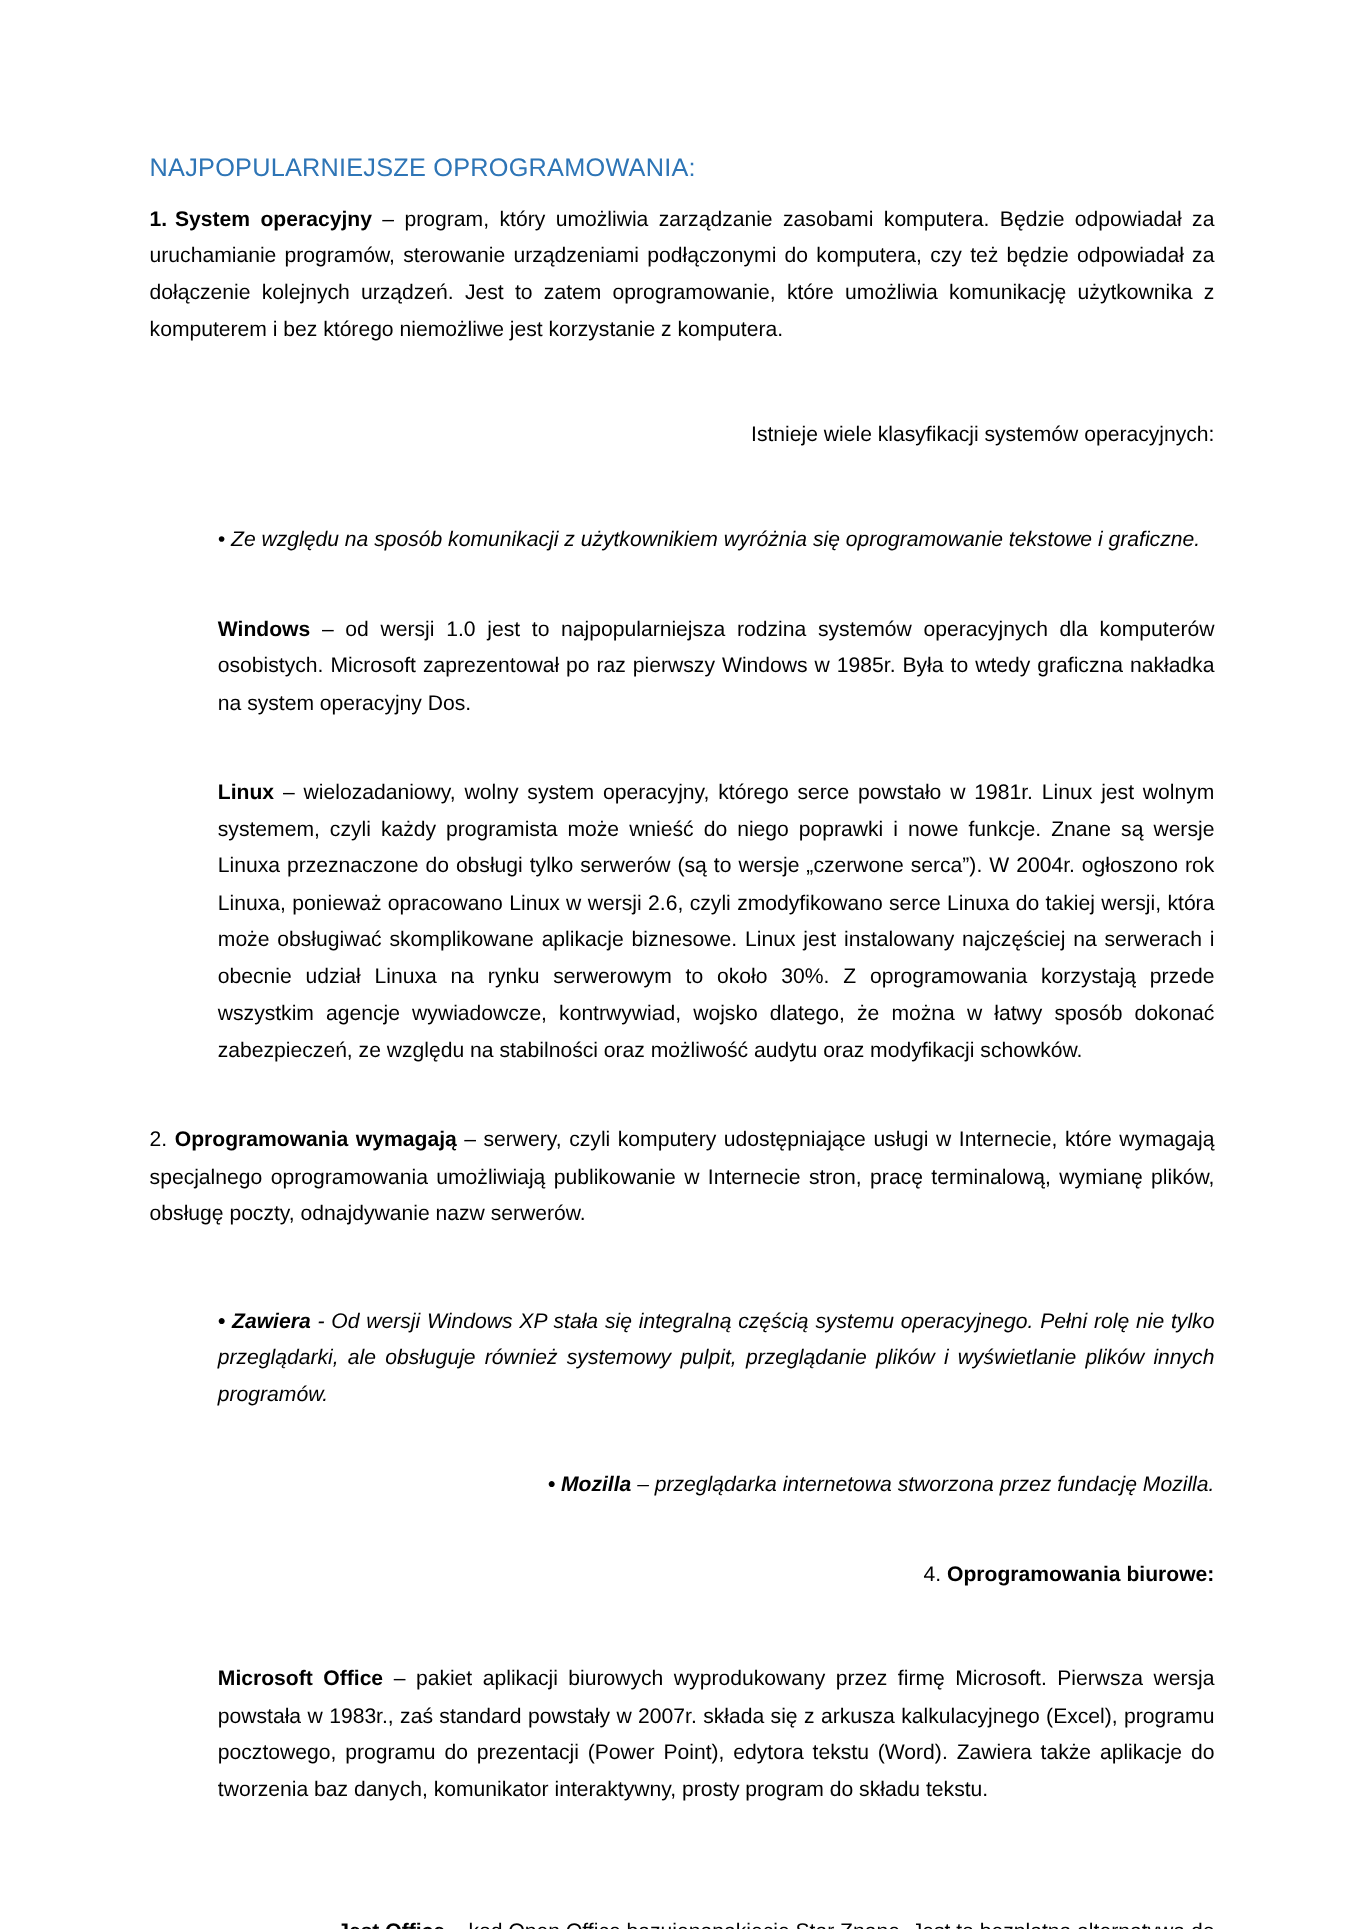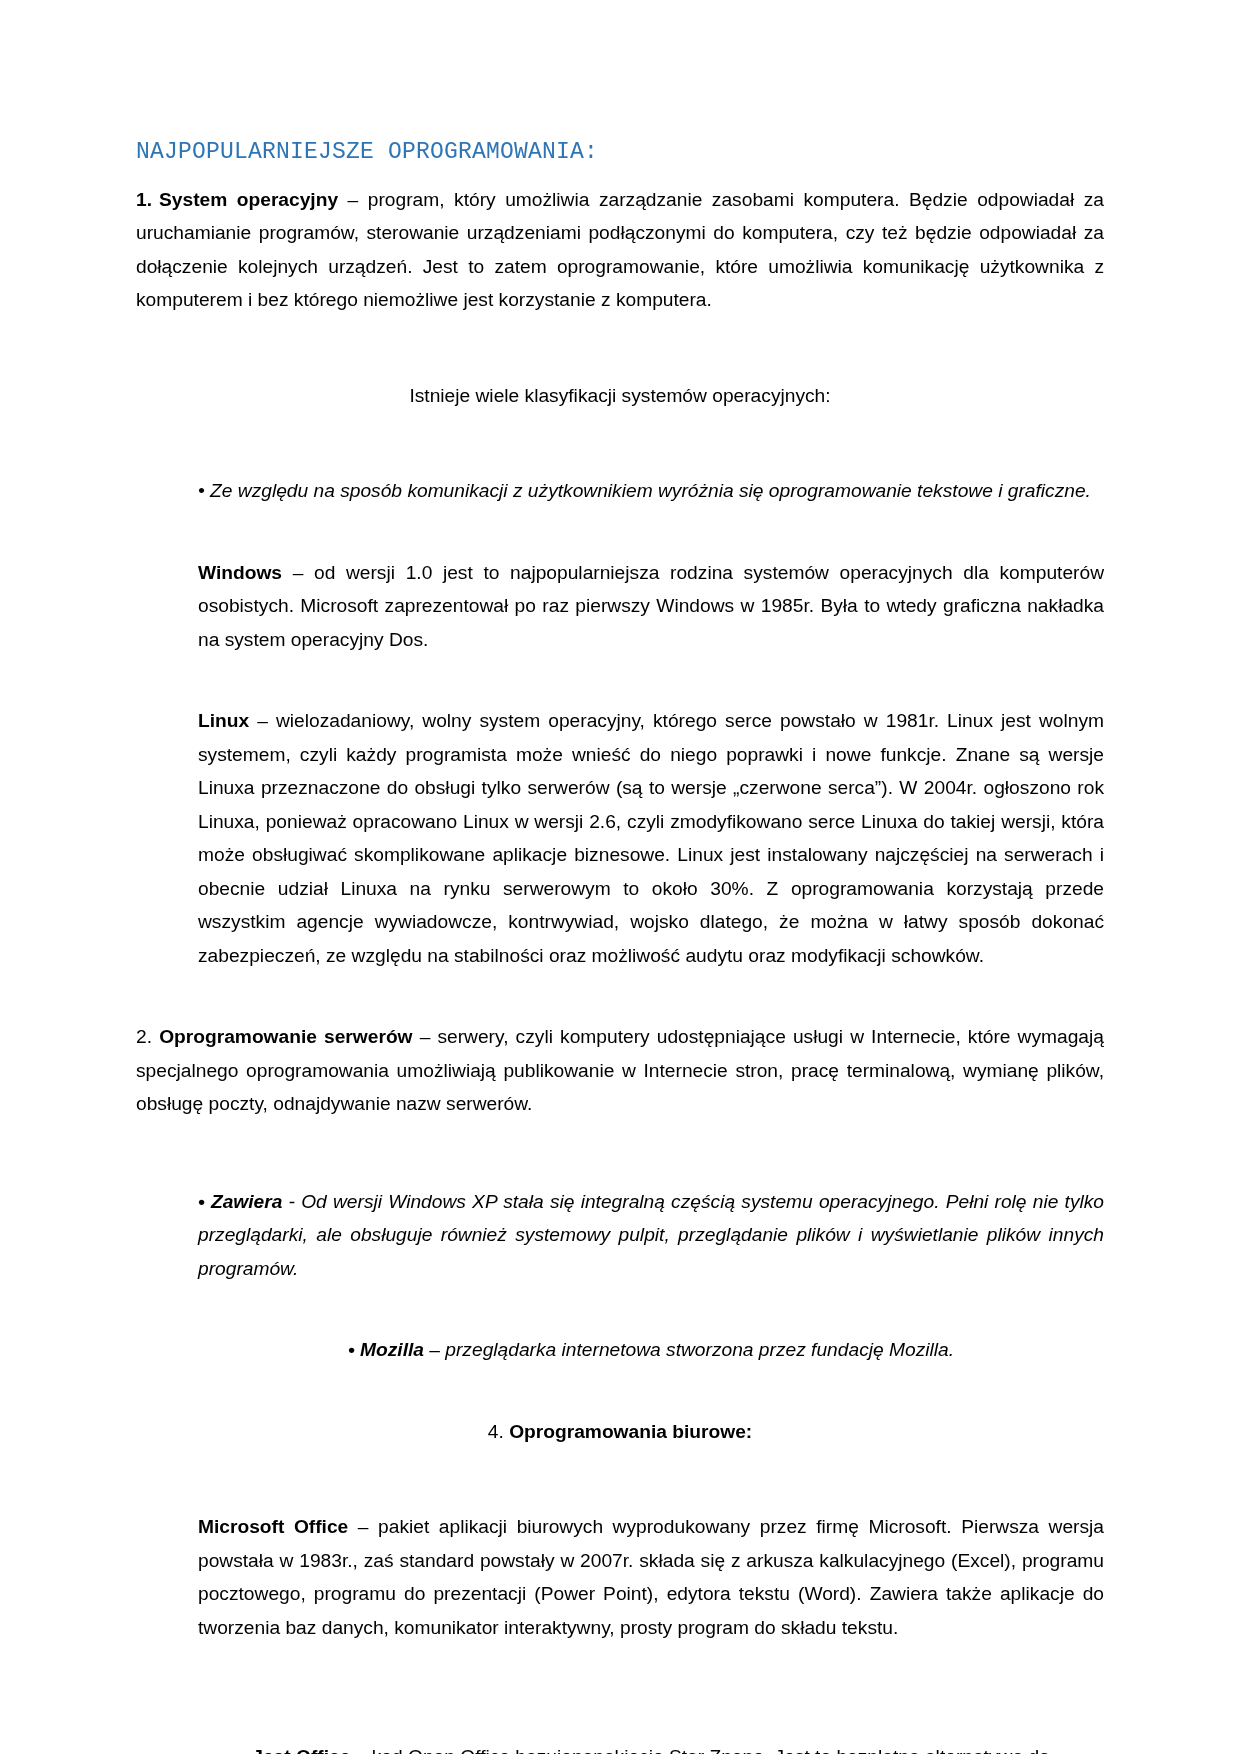--- a/index.html
+++ b/index.html
@@ -22,42 +22,41 @@
     box-sizing: border-box;
     padding: 138px 120px 0 136px;
   }
   .doc-heading {
     font-size: 23px;
     font-weight: 400;
     color: #2e75b6;
     letter-spacing: 0.2px;
     margin: 0 0 6px 0;
     line-height: 1.25;
-    font-family: Liberation Mono, monospace;
   }
   p {
     margin: 16px;
     font-size: 19.2px;
     line-height: 33.5px;
     text-align: justify;
     text-justify: inter-word;
   }
   .lvl0 { margin-left: 0; }
   .indent {
     margin-left: 62px;
   }
   .spacer-sm { height: 16px; }
   .spacer-md { height: 30px; }
   .spacer-xl { height: 64px; }
   b, .b { font-weight: 700; }
   .bullet-para {
     margin-left: 62px;
     font-style: italic;
   }
-  .nowrap-end { text-align: center; }
+  .nowrap-end { text-align: right; }
 </style>
 </head>
 <body>
 
 <div class="page">
 
   <h1 class="doc-heading">NAJPOPULARNIEJSZE OPROGRAMOWANIA:</h1>
 
   <p class="lvl0"><b>1.</b><b style="margin-left:7px;">System operacyjny</b><span> – program, który umożliwia zarządzanie zasobami komputera. Będzie odpowiadał za uruchamianie programów, sterowanie urządzeniami podłączonymi do komputera, czy też będzie odpowiadał za dołączenie kolejnych urządzeń. Jest to zatem oprogramowanie, które umożliwia komunikację użytkownika z komputerem i bez którego niemożliwe jest korzystanie z komputera.</span></p>
 
@@ -72,21 +71,21 @@
   <div class="spacer-sm"></div>
 
   <p class="indent"><b>Windows</b><span> – od wersji 1.0 jest to najpopularniejsza rodzina systemów operacyjnych dla komputerów osobistych. Microsoft zaprezentował po raz pierwszy Windows w 1985r. Była to wtedy graficzna nakładka na system operacyjny Dos.</span></p>
 
   <div class="spacer-sm"></div>
 
   <p class="indent"><b>Linux</b><span> – wielozadaniowy, wolny system operacyjny, którego serce powstało w 1981r. Linux jest wolnym systemem, czyli każdy programista może wnieść do niego poprawki i nowe funkcje. Znane są wersje Linuxa przeznaczone do obsługi tylko serwerów (są to wersje „czerwone serca”). W 2004r. ogłoszono rok Linuxa, ponieważ opracowano Linux w wersji 2.6, czyli zmodyfikowano serce Linuxa do takiej wersji, która może obsługiwać skomplikowane aplikacje biznesowe. Linux jest instalowany najczęściej na serwerach i obecnie udział Linuxa na rynku serwerowym to około 30%. Z oprogramowania korzystają przede wszystkim agencje wywiadowcze, kontrwywiad, wojsko dlatego, że można w łatwy sposób dokonać zabezpieczeń, ze względu na stabilności oraz możliwość audytu oraz modyfikacji schowków.</span></p>
 
   <div class="spacer-sm"></div>
 
-  <p class="lvl0"><span>2.</span><b> Oprogramowanie serwerów</b><span> – serwery, czyli komputery udostępniające usługi w Internecie, które wymagają specjalnego oprogramowania umożliwiają publikowanie w Internecie stron, pracę terminalową, wymianę plików, obsługę poczty, odnajdywanie nazw serwerów.</span></p>
+  <p class="lvl0"><span>2.</span><b> Oprogramowania wymagają</b><span> – serwery, czyli komputery udostępniające usługi w Internecie, które wymagają specjalnego oprogramowania umożliwiają publikowanie w Internecie stron, pracę terminalową, wymianę plików, obsługę poczty, odnajdywanie nazw serwerów.</span></p>
 
   <div class="spacer-sm"></div>
 
 
   <div class="spacer-sm"></div>
 
   <p class="bullet-para"><b>•</b><b> Zawiera</b><span> - Od wersji Windows XP stała się integralną częścią systemu operacyjnego. Pełni rolę nie tylko przeglądarki, ale obsługuje również systemowy pulpit, przeglądanie plików i wyświetlanie plików innych programów.</span></p>
 
   <div class="spacer-sm"></div>
 

